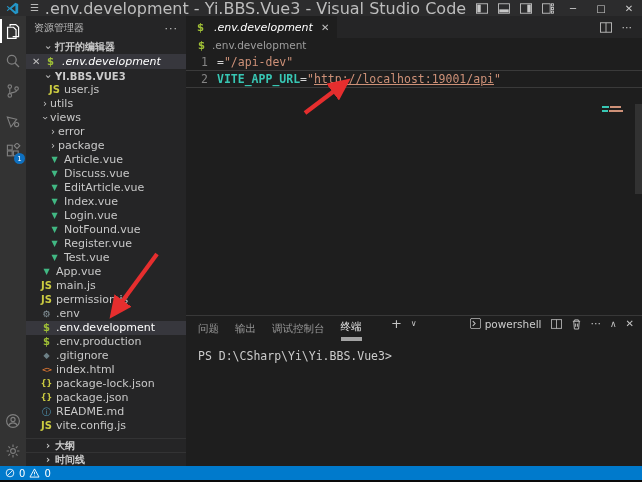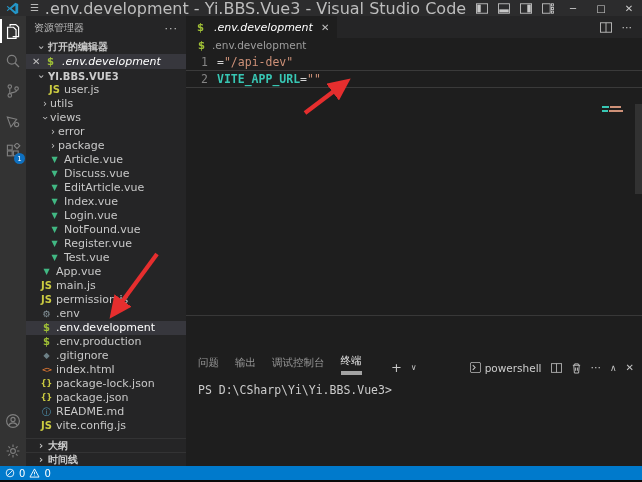--- a/index.html
+++ b/index.html
@@ -25,21 +25,21 @@
   .ab-item.active::before { content:""; position:absolute; left:0; top:3px; bottom:3px; width:2px; background:#ffffff; }
   .ab-badge { position:absolute; right:1px; bottom:2px; background:#0e70c0; color:#fff; font-size:7px;
               width:11px; height:11px; border-radius:50%; display:flex; align-items:center; justify-content:center; }
   .ab-bottom { margin-top:auto; display:flex; flex-direction:column; align-items:center; }
 
   
   .sidebar { position:absolute; top:16px; left:26px; width:160px; bottom:16px; background:#252526;
              display:flex; flex-direction:column; overflow:hidden; }
   .sb-title { height:24px; display:flex; align-items:center; padding:0 8px; font-size:10px; color:#bababa; }
   .sb-title .dots { margin-left:auto; color:#c5c5c5; font-size:11px; letter-spacing:1px; }
-  .sb-sec { height:14px; display:flex; align-items:center; font-size:10px; font-weight:bold; color:#cccccc; padding-left:10px; }
+  .sb-sec { height:14px; display:flex; align-items:center; font-size:10px; font-weight:bold; color:#cccccc; padding-left:17px; }
   .sb-sec .chev { margin-right:2px; }
   .oe-item { height:15px; display:flex; align-items:center; background:#37373d; font-size:11px; color:#ffffff; padding-left:6px; }
   .oe-item .close { color:#c0c0c0; font-size:10px; width:12px; }
   .oe-item .lbl { font-style:italic; margin-left:2px; }
   .chev { display:inline-block; width:10px; color:#c5c5c5; font-size:10px; text-align:center; }
   .chev.exp { transform:rotate(90deg); }
   .tree { }
   .trow { height:14px; line-height:14px; display:flex; align-items:center; font-size:11px; color:#c8c8c8;
           white-space:nowrap; cursor:default; }
   .trow.sel { background:#37373d; color:#ffffff; }
@@ -71,21 +71,21 @@
   .o { color:#d4d4d4; }
   .s { color:#ce9178; }
   .lnk { color:#ce9178; text-decoration:underline; }
   .minimap { position:absolute; top:54px; right:10px; width:30px; }
   .mm-line { height:2px; margin-bottom:2px; display:flex; gap:1px; }
   .mm-seg { height:2px; }
   .mm-scroll { position:absolute; top:52px; right:0; width:7px; height:90px; background:rgba(121,121,121,0.22); }
 
   
   .panel { position:absolute; top:315px; left:186px; right:0; bottom:16px; background:#1e1e1e; border-top:1px solid #383838; }
-  .p-head { height:25px; display:flex; align-items:flex-end; padding:0 8px 0 12px;margin-top:34px; }
+  .p-head { height:25px; display:flex; align-items:flex-start; padding:0 8px 0 12px; }
   .p-tabs { display:flex; gap:16px; }
   .ptab { font-size:10.5px; color:#969696; height:25px; display:flex; align-items:center; }
   .ptab.active { color:#e7e7e7; border-bottom:4px solid #a3a3a3; }
   .p-actions { margin-left:auto; display:flex; align-items:center; gap:9px; color:#c5c5c5; }
   .p-actions .txt { font-size:11px; }
   .ps-label { font-size:10.5px; color:#cccccc; display:flex; align-items:center; gap:4px;padding-left:44px; }
   .term { padding:8px 0 0 12px; font-family:"DejaVu Sans Mono",monospace; font-size:11.5px; color:#cccccc; }
 
   
   .statusbar { position:absolute; left:0; right:0; bottom:2px; height:14px; background:#007acc; color:#ffffff;
@@ -350,21 +350,21 @@
     <span class="fi fi-shell" style="width:auto;">$</span>
     <span>.env.development</span>
   </div>
   <div class="code">
     <div class="cline">
       <span class="gut">1</span>
       <span class="o">=</span><span class="s">"/api-dev"</span>
     </div>
     <div class="cline current">
       <span class="gut">2</span>
-      <span class="k">VITE_APP_URL</span><span class="o">=</span><span class="s">"</span><span class="s">"</span>
+      <span class="k">VITE_APP_URL</span><span class="o">=</span><span class="s">"</span><span class="lnk">http://localhost:19001/api</span><span class="s">"</span>
     </div>
     <div class="minimap">
       <div class="mm-line">
           <span class="mm-seg" style="width:7px;background:#38c7b4;"></span>
           <span class="mm-seg" style="width:11px;background:#ce9178;"></span>
         </div>
       <div class="mm-line">
           <span class="mm-seg" style="width:6px;background:#38c7b4;"></span>
           <span class="mm-seg" style="width:14px;background:#ce9178;"></span>
         </div>

